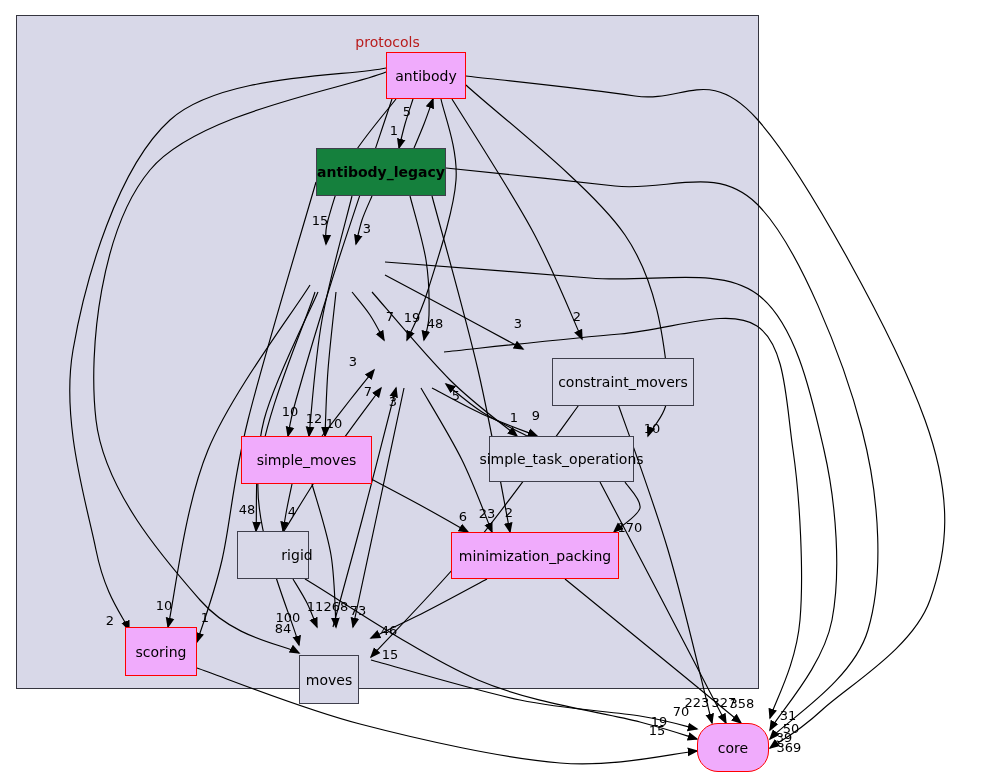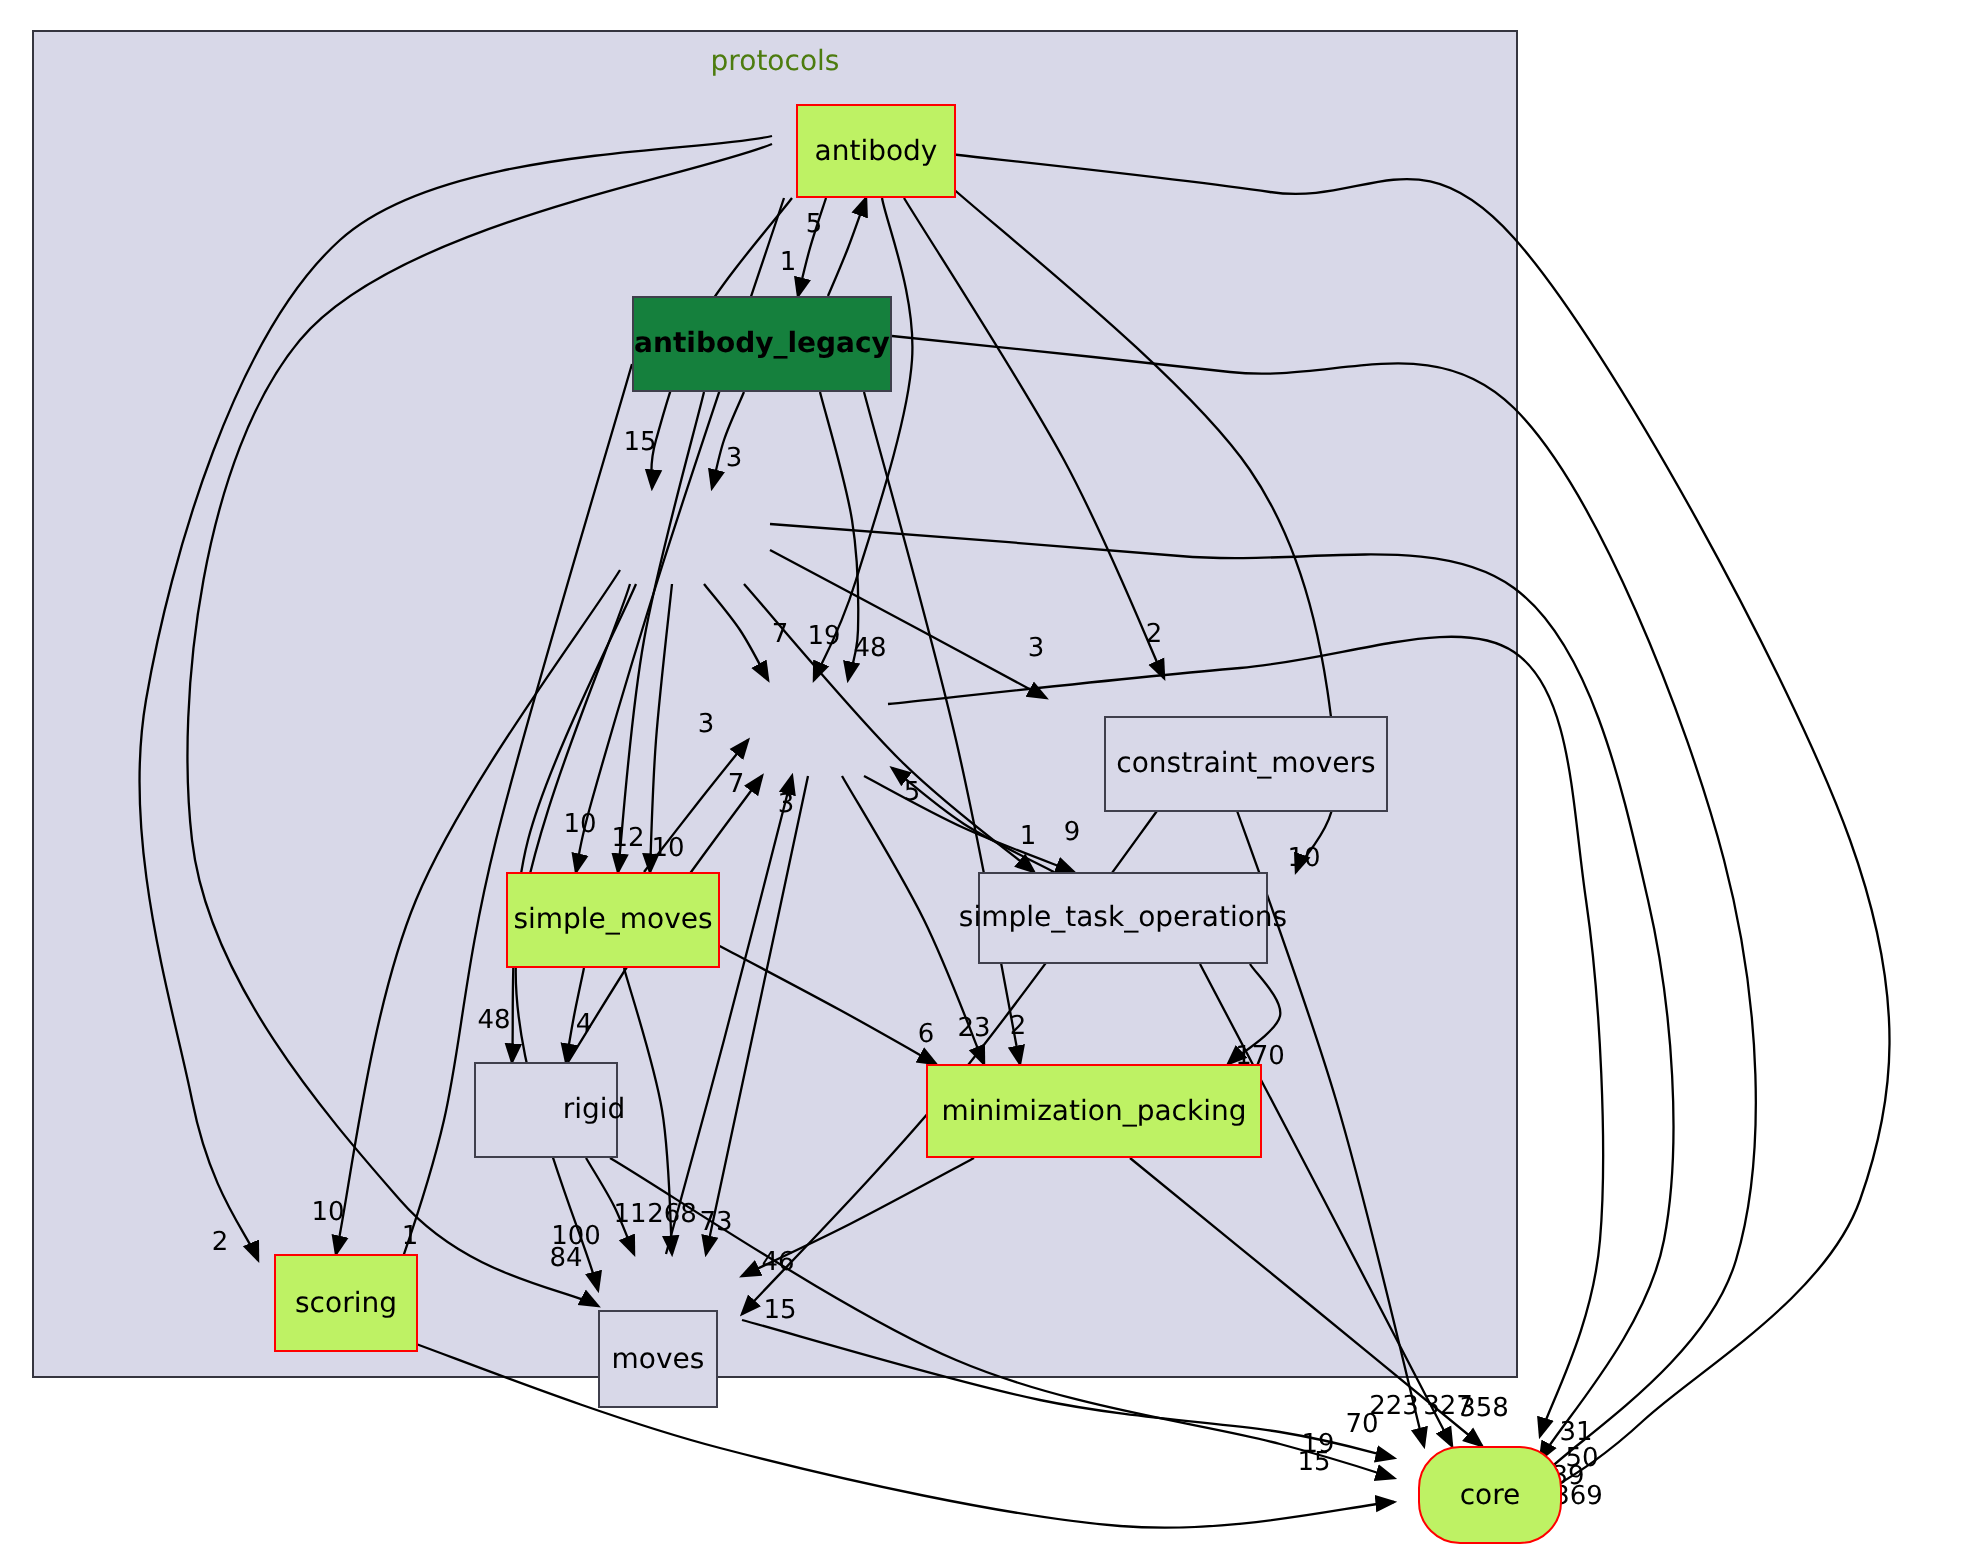--- a/index.html
+++ b/index.html
@@ -1,23 +1,23 @@
 <!DOCTYPE html>
 <html><head>
 <meta charset="utf-8">
 <style>
   html,body{margin:0;padding:0;background:#ffffff;}
   #canvas{position:relative;width:992px;height:777px;background:#ffffff;overflow:hidden;
           font-family:"DejaVu Sans","Liberation Sans",sans-serif;}
   #cluster{position:absolute;border:1px solid #35353f;background:#d8d8e8;z-index:0;}
-  #cluster-title{position:absolute;width:100%;text-align:center;top:7px;font-size:14px;color:#4d7c0f;}
+  #cluster-title{position:absolute;width:100%;text-align:center;top:18px;font-size:14px;color:#b91c1c;}
   #edge-layer{position:absolute;left:0;top:0;z-index:1;}
   .node{position:absolute;z-index:2;display:flex;align-items:center;justify-content:center;
         font-size:14px;color:#000;box-sizing:border-box;background:#fff;cursor:pointer;}
-  .node.red{border:1.5px solid #ff0000;background:#bef264;margin-left:12px;}
+  .node.red{border:1.5px solid #ff0000;background:#f0abfc;}
   .node.normal{border:1.5px solid #3f3f4c;background:#d8d8e8;}
   .node.selected{border:1.5px solid #3f3f4c;background:#15803d;font-weight:bold;}
   .edge-label{font-size:13px;fill:#000;}
 </style>
 </head>
 <body>
 
 <div id="canvas">
   <div id="cluster" style="left: 16px; top: 15px; width: 741px; height: 672px;">
     <div id="cluster-title">protocols</div>
@@ -119,20 +119,20 @@
         <text x="784" y="742" text-anchor="middle" class="edge-label">39</text>
         <text x="789" y="752" text-anchor="middle" class="edge-label">369</text>
         <text x="681" y="716" text-anchor="middle" class="edge-label">70</text>
         <text x="659" y="726" text-anchor="middle" class="edge-label">19</text>
         <text x="657" y="735" text-anchor="middle" class="edge-label">15</text>
       </g>
   </svg>
   <div class="node red" style="left: 386px; top: 52px; width: 80px; height: 47px;">antibody</div>
   <div class="node selected" style="left: 316px; top: 148px; width: 130px; height: 48px;">antibody_legacy</div>
   <div class="node normal" style="left: 523px; top: 358px; width: 142px; height: 48px; margin-left: 29px;">constraint_movers</div>
-  <div class="node red" style="left: 241px; top: 436px; width: 107px; height: 48px;">simple_moves</div>
+  <div class="node red" style="left: 241px; top: 436px; width: 131px; height: 48px;">simple_moves</div>
   <div class="node normal" style="left: 489px; top: 436px; width: 145px; height: 46px;">simple_task_operations</div>
   <div class="node normal" style="left: 237px; top: 531px; width: 72px; height: 48px; padding-left: 48px;">rigid</div>
   <div class="node red" style="left: 451px; top: 532px; width: 168px; height: 47px;">minimization_packing</div>
   <div class="node red" style="left: 125px; top: 627px; width: 72px; height: 49px;">scoring</div>
   <div class="node normal" style="left: 299px; top: 655px; width: 60px; height: 49px;">moves</div>
   <div class="node red" style="left: 697px; top: 723px; width: 72px; height: 49px; border-radius: 21px;">core</div>
 </div>
 
 </body></html>

